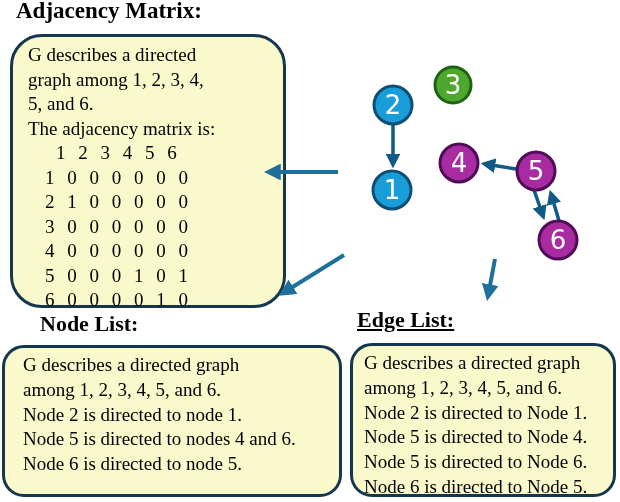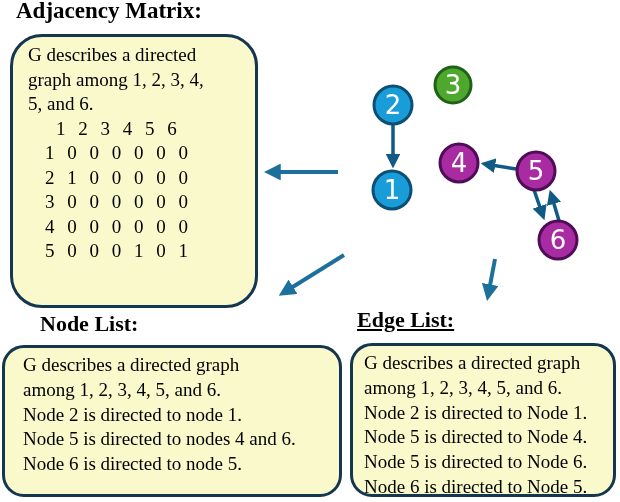--- a/index.html
+++ b/index.html
@@ -12,21 +12,21 @@
     font-family:"Liberation Serif", serif; white-space:nowrap;
   }
   .h-adj  { left:16px;  top:-2px;  font-size:23px; }
   .h-node { left:40px;  top:311px; font-size:22px; }
   .h-edge { left:357px; top:307px; font-size:22px;text-decoration:underline; }
   .box {
     position:absolute; box-sizing:border-box;
     background:var(--box-fill, #f9f9cc);
     border:3.5px solid var(--box-border, #14364e);
   }
-  .box-adj  { left:10px;  top:34px;  width:248px; height:274px; border-radius:32px; padding:6px 4px 0 15px; }
+  .box-adj  { left:10px;  top:34px;  width:276px; height:274px; border-radius:32px; padding:6px 4px 0 15px; }
   .box-node { left:2px;   top:345px; width:340px; height:152px; border-radius:22px; padding:5px 0 0 18px; }
   .box-edge { left:350px; top:343px; width:266px; height:154px; border-radius:22px; padding:5px 0 0 11px; }
   .tline { font-size:19px; line-height:24.5px; white-space:nowrap; }
   .box-node .tline, .box-edge .tline { line-height:24.8px; }
   .mat { word-spacing:8px;margin-left:17px; }
   .mat-head { margin-left:28px; }
   svg.overlay { position:absolute; left:0; top:0; width:620px; height:502px; }
   svg text.nlabel {
     font-family:"DejaVu Sans", sans-serif; font-size:26px; fill:#ffffff;
     text-anchor:middle;
@@ -36,26 +36,28 @@
 <body>
 
 <div class="stage">
 
   <div class="heading h-adj">Adjacency Matrix:</div>
 
   <div class="box box-adj">
     <div class="tline">G describes a directed</div>
     <div class="tline">graph among 1, 2, 3, 4,</div>
     <div class="tline">5, and 6.</div>
+    <div class="tline">The adjacency matrix is:</div>
     <div class="tline mat mat-head">1 2 3 4 5 6</div>
     <div class="tline mat">1 0 0 0 0 0 0</div>
     <div class="tline mat">2 1 0 0 0 0 0</div>
     <div class="tline mat">3 0 0 0 0 0 0</div>
     <div class="tline mat">4 0 0 0 0 0 0</div>
     <div class="tline mat">5 0 0 0 1 0 1</div>
+    <div class="tline mat">6 0 0 0 0 1 0</div>
   </div>
 
   <div class="heading h-node">Node List:</div>
 
   <div class="box box-node">
     <div class="tline">G describes a directed graph</div>
     <div class="tline">among 1, 2, 3, 4, 5, and 6.</div>
     <div class="tline">Node 2 is directed to node 1.</div>
     <div class="tline">Node 5 is directed to nodes 4 and 6.</div>
     <div class="tline">Node 6 is directed to node 5.</div>

